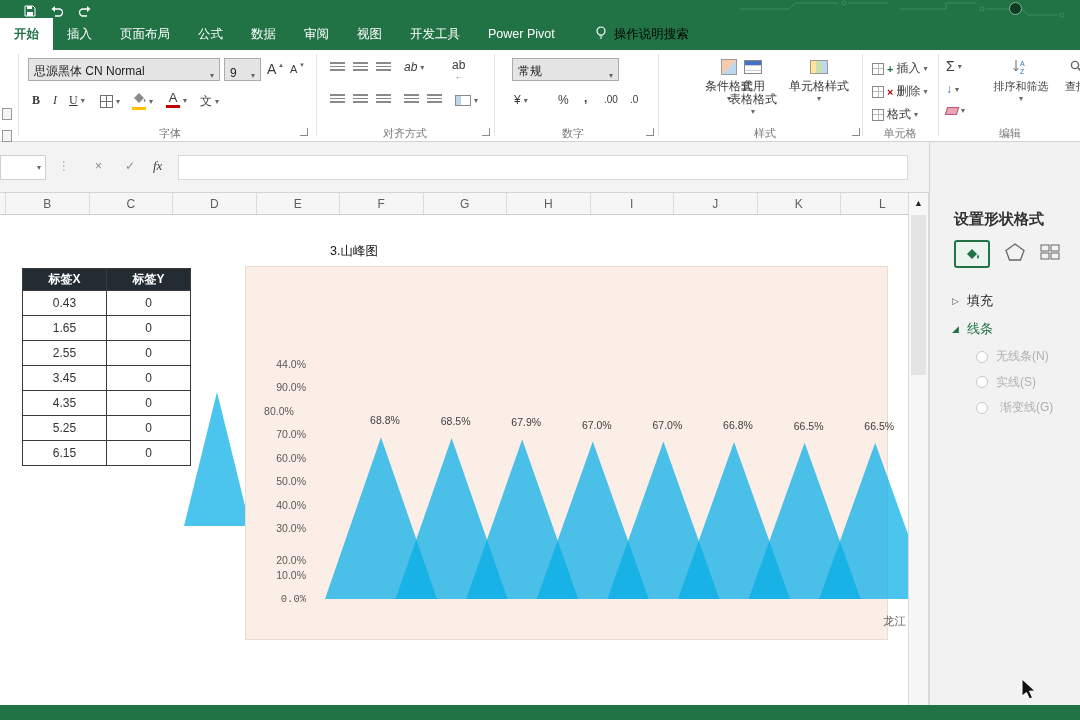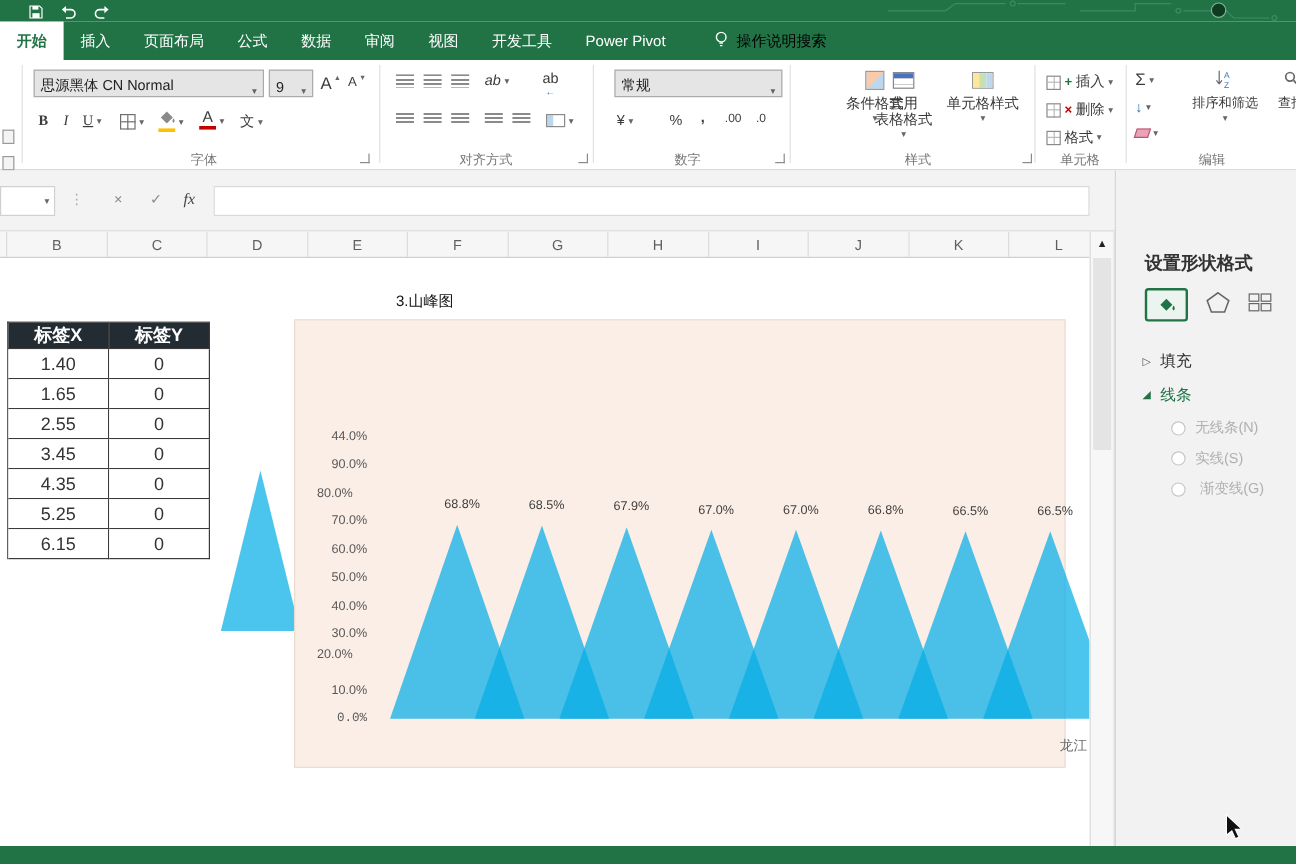--- a/index.html
+++ b/index.html
@@ -60,21 +60,21 @@
   .fbbtn{position:absolute;top:17px;font-size:12px;color:#8a8a8a}
   .fbfx{position:absolute;top:16px;font-size:13px;color:#444;font-style:italic;font-family:"Liberation Serif","DejaVu Serif",serif}
   .fbinput{position:absolute;left:178px;top:13px;width:730px;height:25px;background:#fff;border:1px solid #d9d9d9}
 
   
   .sheet{position:absolute;left:0;top:193px;width:908px;height:512px;background:#fff;overflow:hidden}
   .colheads{position:absolute;left:0;top:0;width:930px;height:22px;display:flex;background:#F6F6F6;border-bottom:1px solid #cfcfcf}
   .colstub{width:6px;border-right:1px solid #dcdcdc}
   .colhead{width:83.5px;border-right:1px solid #dcdcdc;display:flex;align-items:center;justify-content:center;font-size:12px;color:#5f5f5f}
   .note{position:absolute;left:330px;top:50px;font-size:12.5px;color:#111}
-  .dtable{position:absolute;left:6px;top:75px;border-left:1px solid #3a3a3a;border-top:1px solid #3a3a3a;font-size:15px}
+  .dtable{position:absolute;left:22px;top:75px;border-left:1px solid #3a3a3a;border-top:1px solid #3a3a3a;font-size:12px}
   .trow{display:flex}
   .th{width:84px;height:22px;background:#232B33;color:#fff;font-weight:bold;border-right:1px solid #3a3a3a;border-bottom:1px solid #3a3a3a;display:flex;align-items:center;justify-content:center}
   .td{width:84px;height:25px;background:#fff;color:#333;border-right:1px solid #3a3a3a;border-bottom:1px solid #3a3a3a;display:flex;align-items:center;justify-content:center}
   .shape-tri{position:absolute;left:184px;top:199px;width:66px;height:134px;background:rgba(5,173,232,0.72);clip-path:polygon(50% 0,0 100%,100% 100%)}
 
   
   .chart{position:absolute;left:245px;top:73px;width:643px;height:374px;background:#FBEEE6;border:1px solid #EADCD1;overflow:visible}
   .chart-title{position:absolute;left:0;top:20px;width:643px;text-align:center;font-size:17px;color:#595959;letter-spacing:2px}
   .ytick{position:absolute;left:6px;width:54px;text-align:right;font-size:10.5px;color:#595959}
   #plot{position:absolute;left:0;top:0;overflow:visible}
@@ -254,21 +254,21 @@
         <span class="lines-icon"></span>
       </div>
     <div class="rbtn" style="left:455px;top:45px">
         <span class="mergebox"></span>
         <span class="ar8">▾</span>
       </div>
     <div class="grouplabel" style="left:330px;width:150px">对齐方式</div>
     <div class="launcher" style="left:482px"></div>
     <div class="sep" style="left:494px"></div>
 
-    <div class="combo" style="left:512px;top:8px;width:140px">
+    <div class="combo" style="left:512px;top:8px;width:107px">
         <span>常规</span>
         <span class="ar">▾</span>
       </div>
     <div class="rbtn" style="left:514px;top:43px">
         <span>¥</span>
         <span class="ar8">▾</span>
       </div>
     <div class="rbtn" style="left:558px;top:43px">
         <span>%</span>
       </div>
@@ -396,21 +396,21 @@
         <div class="colhead">K</div>
         <div class="colhead">L</div>
       </div>
     <div class="note">3.山峰图</div>
     <div class="dtable" id="dtable">
         <div class="trow">
           <div class="th">标签X</div>
           <div class="th">标签Y</div>
         </div>
         <div class="trow">
-          <div class="td">1.40</div>
+          <div class="td">0.43</div>
           <div class="td">0</div>
         </div>
         <div class="trow">
           <div class="td">1.65</div>
           <div class="td">0</div>
         </div>
         <div class="trow">
           <div class="td">2.55</div>
           <div class="td">0</div>
         </div>
@@ -436,21 +436,21 @@
     <div class="chart">
       <div id="yticks">
           <div class="ytick" style="top: 90.5px;">44.0%</div>
           <div class="ytick" style="top: 114px;">90.0%</div>
           <div class="ytick" style="top: 137.5px; text-align: center;">80.0%</div>
           <div class="ytick" style="top: 161px;">70.0%</div>
           <div class="ytick" style="top: 184.5px;">60.0%</div>
           <div class="ytick" style="top: 208px;">50.0%</div>
           <div class="ytick" style="top: 231.5px;">40.0%</div>
           <div class="ytick" style="top: 255px;">30.0%</div>
-          <div class="ytick" style="top: 272px; text-align: center;">20.0%</div>
+          <div class="ytick" style="top: 287px;">20.0%</div>
           <div class="ytick" style="top: 302px;">10.0%</div>
           <div class="ytick" style="top: 325.5px; font-family: Liberation Mono, monospace;">0.0%</div>
         </div>
       <svg id="plot" width="700" height="374">
           <polygon points="79,332 135,170.3 191,332" fill="#05ADE8" fill-opacity="0.72"></polygon>
           <polygon points="149.6,332 205.6,171.0 261.6,332" fill="#05ADE8" fill-opacity="0.72"></polygon>
           <polygon points="220.2,332 276.2,172.4 332.2,332" fill="#05ADE8" fill-opacity="0.72"></polygon>
           <polygon points="290.79999999999995,332 346.79999999999995,174.5 402.79999999999995,332" fill="#05ADE8" fill-opacity="0.72"></polygon>
           <polygon points="361.4,332 417.4,174.5 473.4,332" fill="#05ADE8" fill-opacity="0.72"></polygon>
           <polygon points="432,332 488,175.0 544,332" fill="#05ADE8" fill-opacity="0.72"></polygon>

